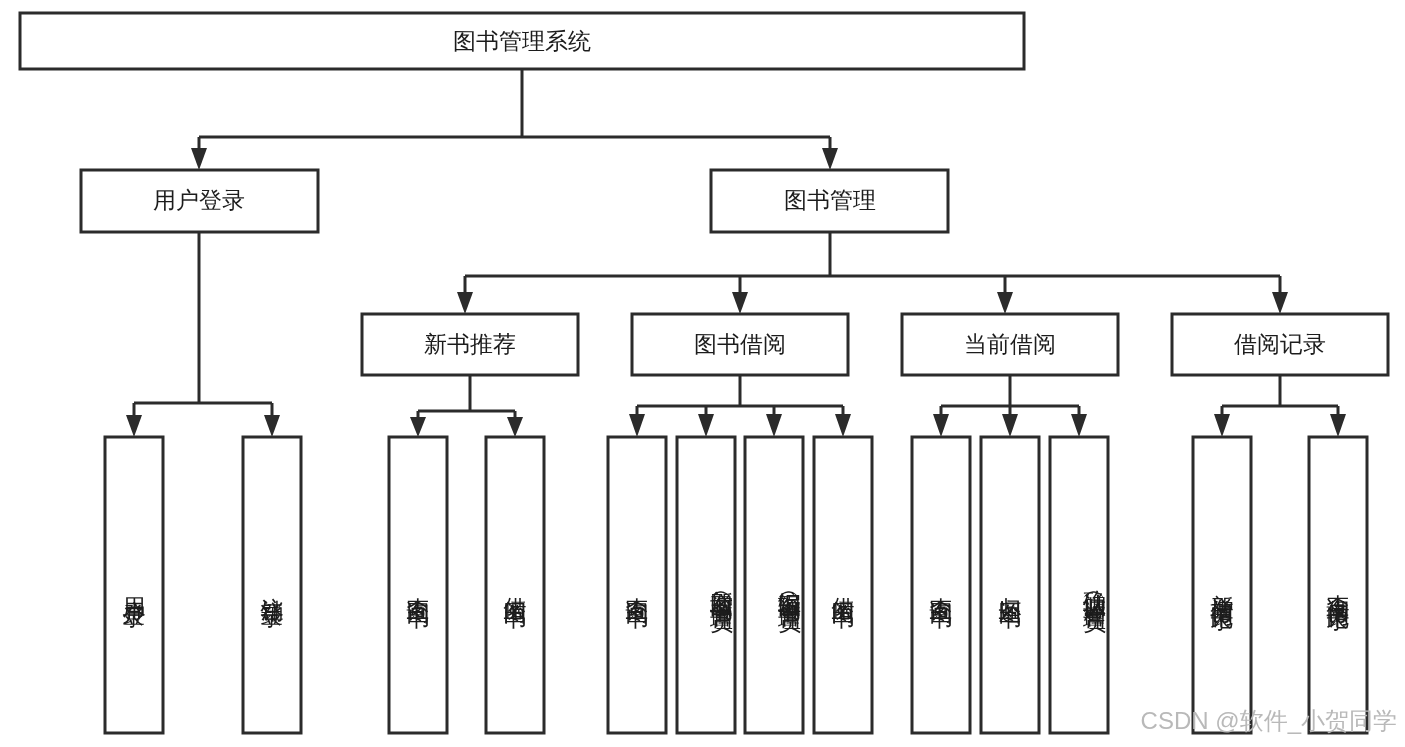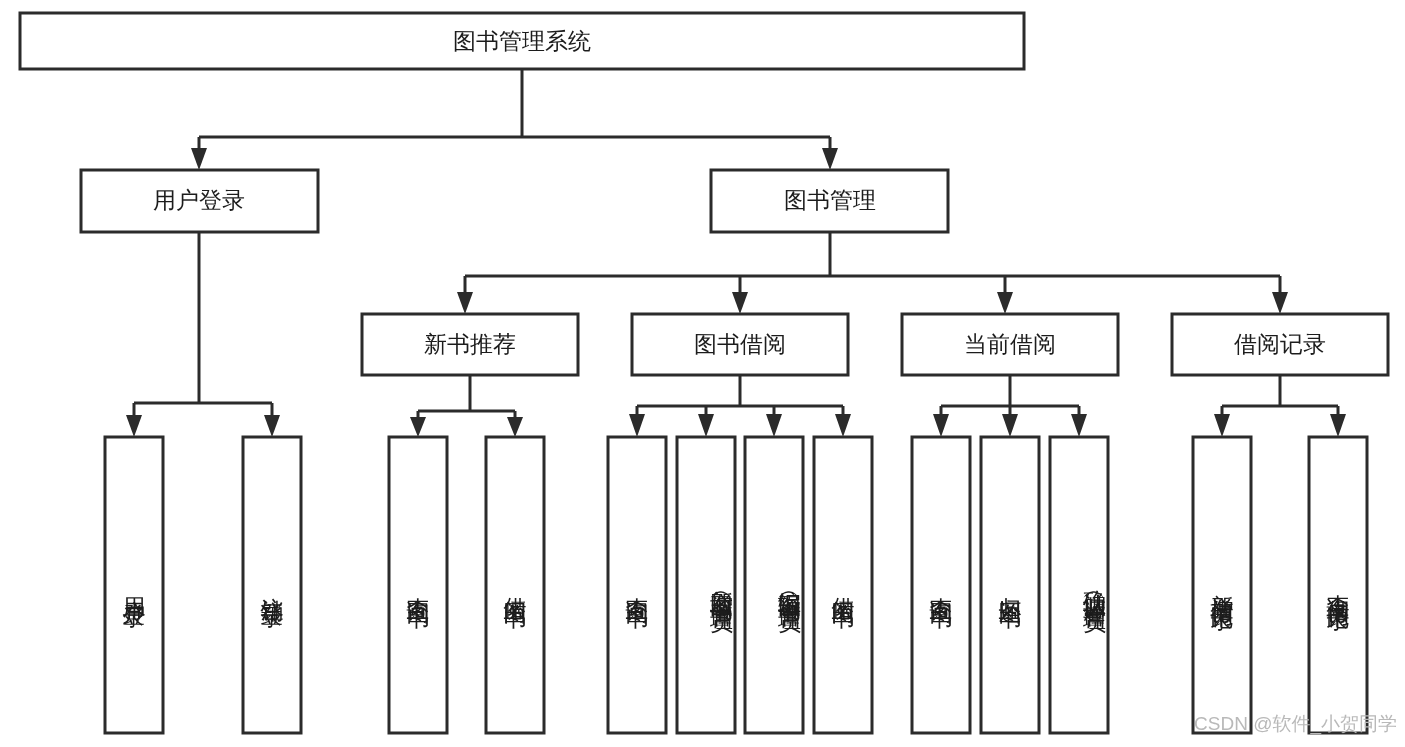--- a/index.html
+++ b/index.html
@@ -60,21 +60,21 @@
     justify-content: center;
     text-align: center;
     white-space: nowrap;
     pointer-events: none;
   }
   .watermark {
     position: absolute;
     right: 8px;
     bottom: 6px;
     font-family: "Liberation Sans", "DejaVu Sans", sans-serif;
-    font-size: 19px;
+    font-size: 24px;
     color: #b9b9b9;
     white-space: nowrap;
   }
 </style>
 </head>
 <body>
 
 <div id="diagram-root">
 
   <svg class="diagram-canvas" viewBox="0 0 1405 747" xmlns="http://www.w3.org/2000/svg">

